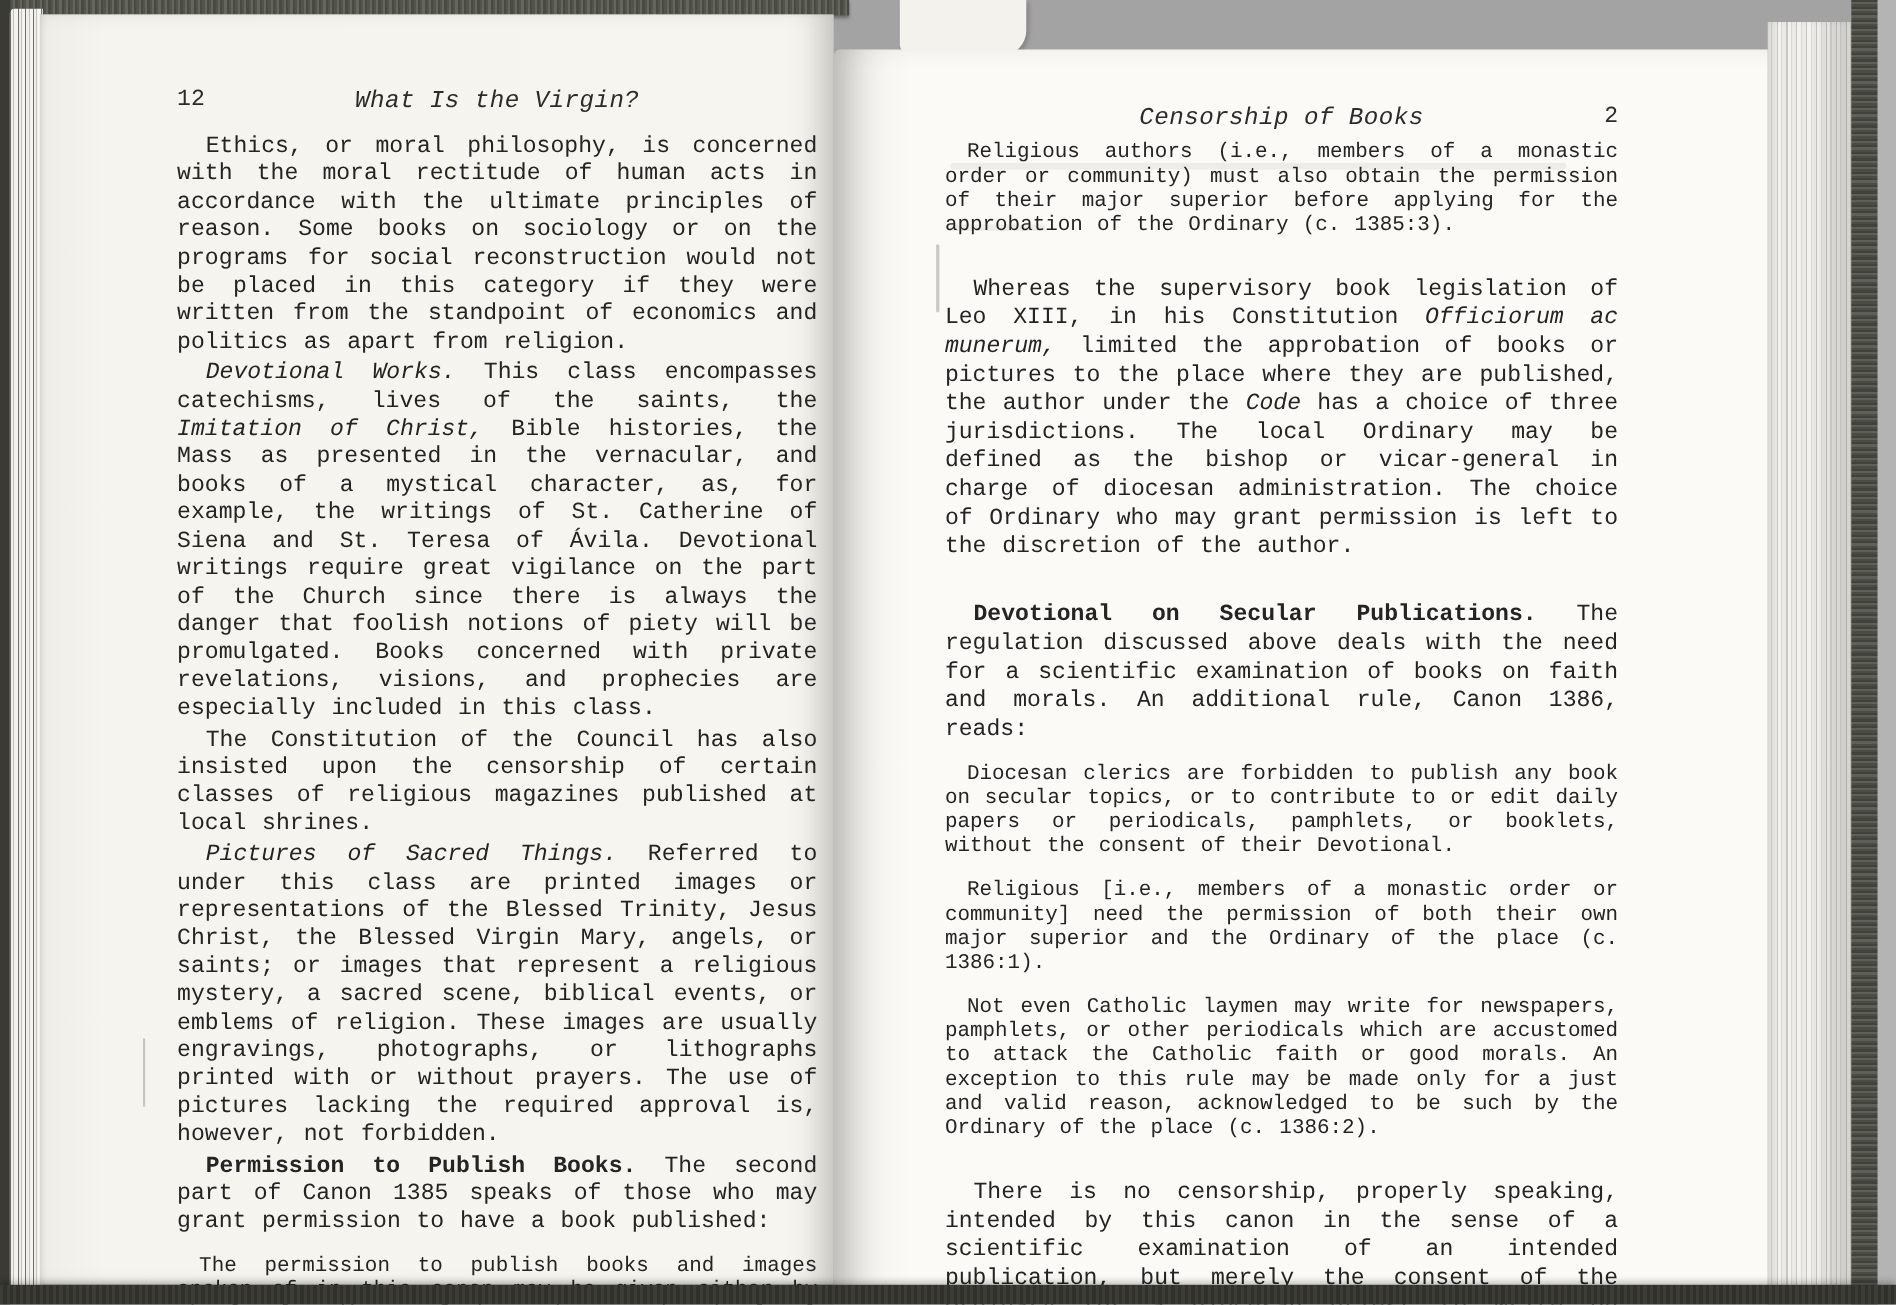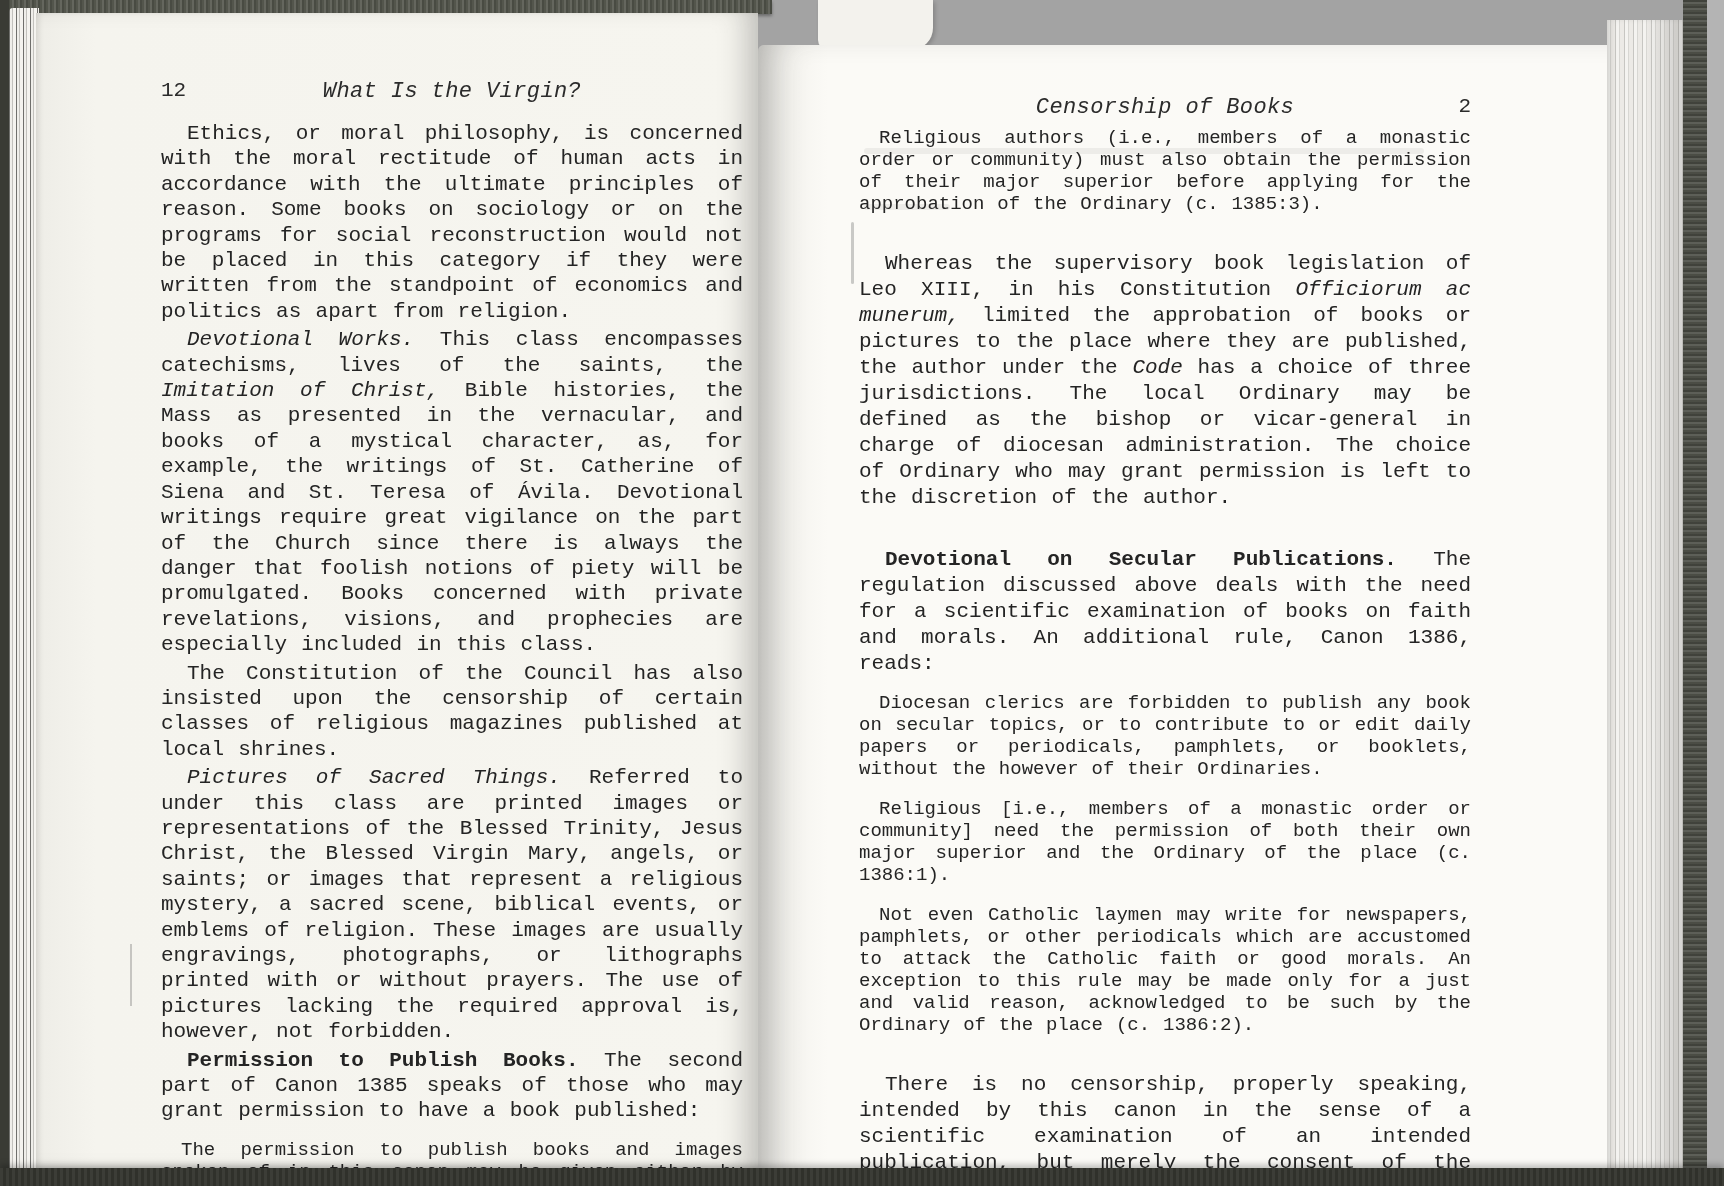--- a/index.html
+++ b/index.html
@@ -133,21 +133,21 @@
 
   <div class="page page-right">
     <div class="page-head">
       <span class="running-title">Censorship of Books</span>
       <span class="pagenum pos-right">2</span>
     </div>
     <div class="page-body">
         <p class="para quote"><span>Religious authors (i.e., members of a monastic order or community) must also obtain the permission of their major superior before applying for the approbation of the Ordinary (c. 1385:3).</span></p>
         <p class="para body"><span>Whereas the supervisory book legislation of Leo XIII, in his Constitution </span><span class="seg-italic">Officiorum ac munerum,</span><span> limited the approbation of books or pictures to the place where they are published, the author under the </span><span class="seg-italic">Code</span><span> has a choice of three jurisdictions. The local Ordinary may be defined as the bishop or vicar-general in charge of diocesan administration. The choice of Ordinary who may grant permission is left to the discretion of the author.</span></p>
         <p class="para body"><span class="seg-bold">Devotional on Secular Publications.</span><span> The regulation discussed above deals with the need for a scientific examination of books on faith and morals. An additional rule, Canon 1386, reads:</span></p>
-        <p class="para quote"><span>Diocesan clerics are forbidden to publish any book on secular topics, or to contribute to or edit daily papers or periodicals, pamphlets, or booklets, without the however of their Ordinaries.</span></p>
+        <p class="para quote"><span>Diocesan clerics are forbidden to publish any book on secular topics, or to contribute to or edit daily papers or periodicals, pamphlets, or booklets, without the consent of their Devotional.</span></p>
         <p class="para quote"><span>Religious [i.e., members of a monastic order or community] need the permission of both their own major superior and the Ordinary of the place (c. 1386:1).</span></p>
         <p class="para quote"><span>Not even Catholic laymen may write for newspapers, pamphlets, or other periodicals which are accustomed to attack the Catholic faith or good morals. An exception to this rule may be made only for a just and valid reason, acknowledged to be such by the Ordinary of the place (c. 1386:2).</span></p>
         <p class="para body"><span>There is no censorship, properly speaking, intended by this canon in the sense of a scientific examination of an intended publication, but merely the consent of the Ordinary for a diocesan priest to write on secular topics.</span></p>
       </div>
   </div>
 
   <div class="pencil-mark mark-left"></div>
   <div class="pencil-mark mark-right"></div>
   <div class="smudge smudge-a"></div>
   <div class="smudge smudge-b"></div>

